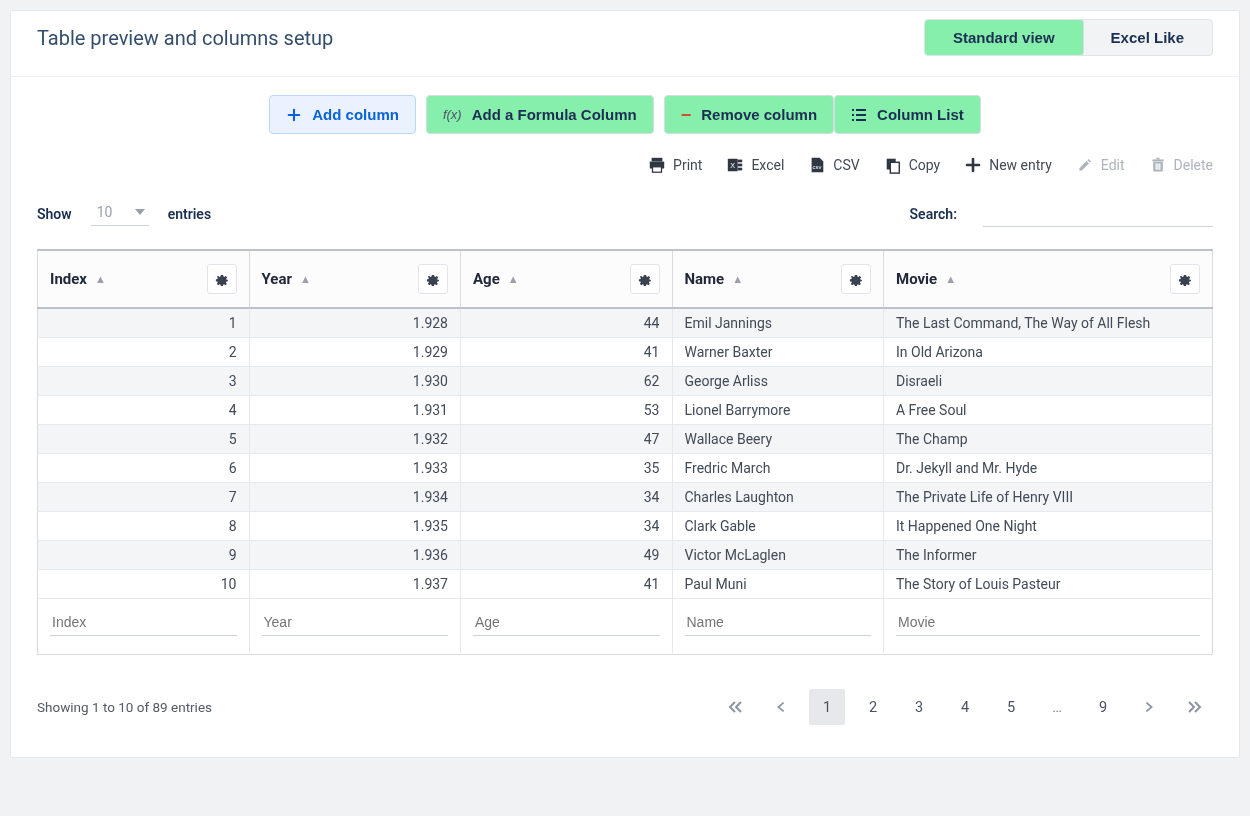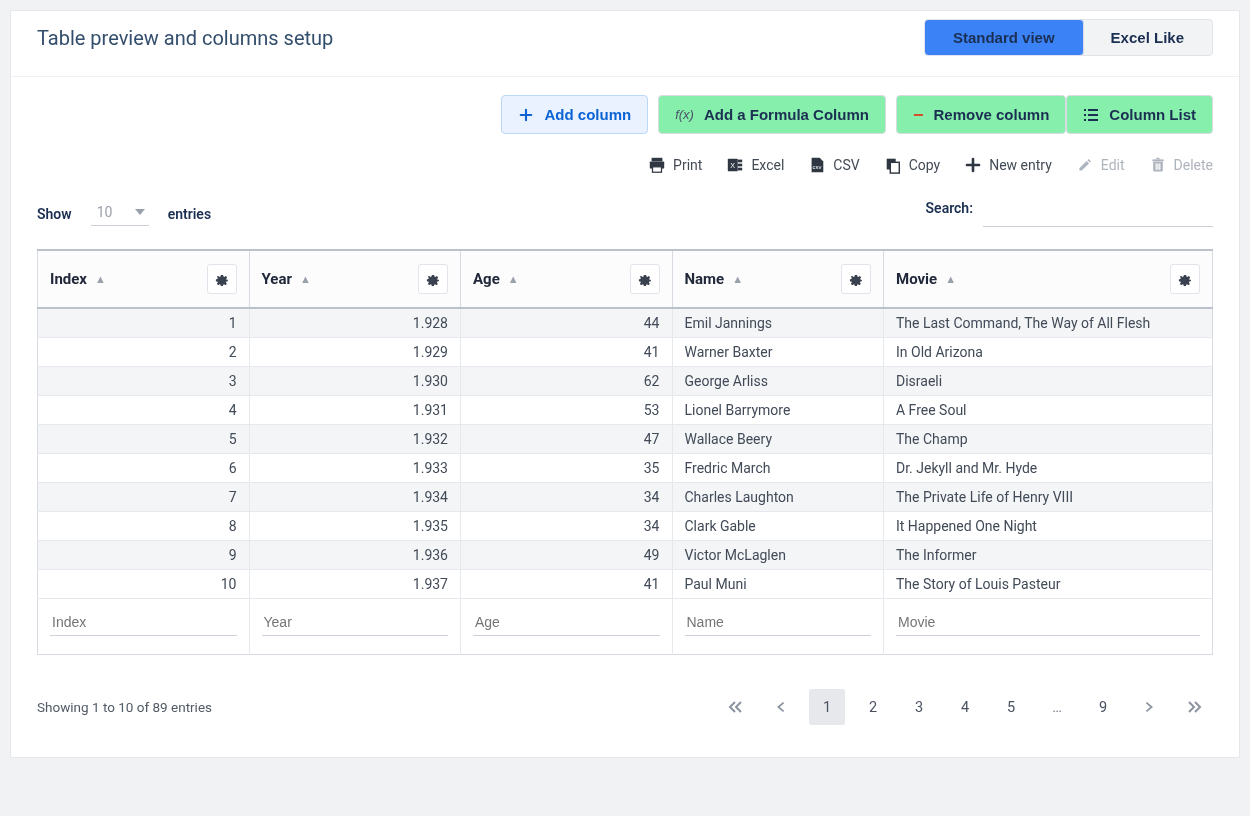--- a/index.html
+++ b/index.html
@@ -38,30 +38,30 @@
 .view-toggle button {
   border: none;
   background: transparent;
   padding: 9px 28px;
   font-size: 15px;
   font-weight: 600;
   color: #1b2f52;
   cursor: pointer;
 }
 .view-toggle button.active {
-  background: #3b82f6;
+  background: #86efac;
   border: 1px solid #d7dae0;
   border-radius: 4px;
   margin: -1px;
 }
 hr.sep { border: none; border-top: 1px solid #eef0f3; }
 .toolbar {
   display: flex;
   align-items: center;
-  justify-content: flex-end;
+  justify-content: center;
   padding: 18px 26px 0 26px;
 }
 .toolbar-left, .toolbar-right { display: flex; gap: 10px; }
 .btn {
   display: inline-flex;
   align-items: center;
   gap: 10px;
   background: #86efac;
   border: 1px solid #d8dce2;
   border-radius: 4px;
@@ -102,21 +102,21 @@
   align-items: center;
   padding: 26px 26px 10px 26px;
 }
 .show-entries { display: flex; align-items: center; gap: 19px; font-weight: 600; color: #1b2f52; }
 .show-entries .select {
   display: inline-flex; align-items: center; gap: 14px;
   border-bottom: 1px solid #cdd2da; padding: 3px 4px 5px 6px;
   color: #9aa1ab; font-weight: 400; min-width: 58px; justify-content: space-between;
 }
 .show-entries .select svg { fill: #9aa1ab; }
-.search-box { display: flex; align-items: flex-start; gap: 10px; font-weight: 600; color: #1b2f52; }
+.search-box { display: flex; align-items: center; gap: 26px; font-weight: 600; color: #1b2f52; }
 .search-box input {
   border: none; border-bottom: 1px solid #cdd2da;
   padding: 5px 4px; width: 230px; outline: none; font-size: 14px;
 }
 .table-wrap { padding: 12px 26px; }
 table.data {
   width: 100%; border-collapse: collapse; table-layout: fixed;
   border: 1px solid #d7dbe1;
   border-top: 2px solid #bcc2cc;
 }

